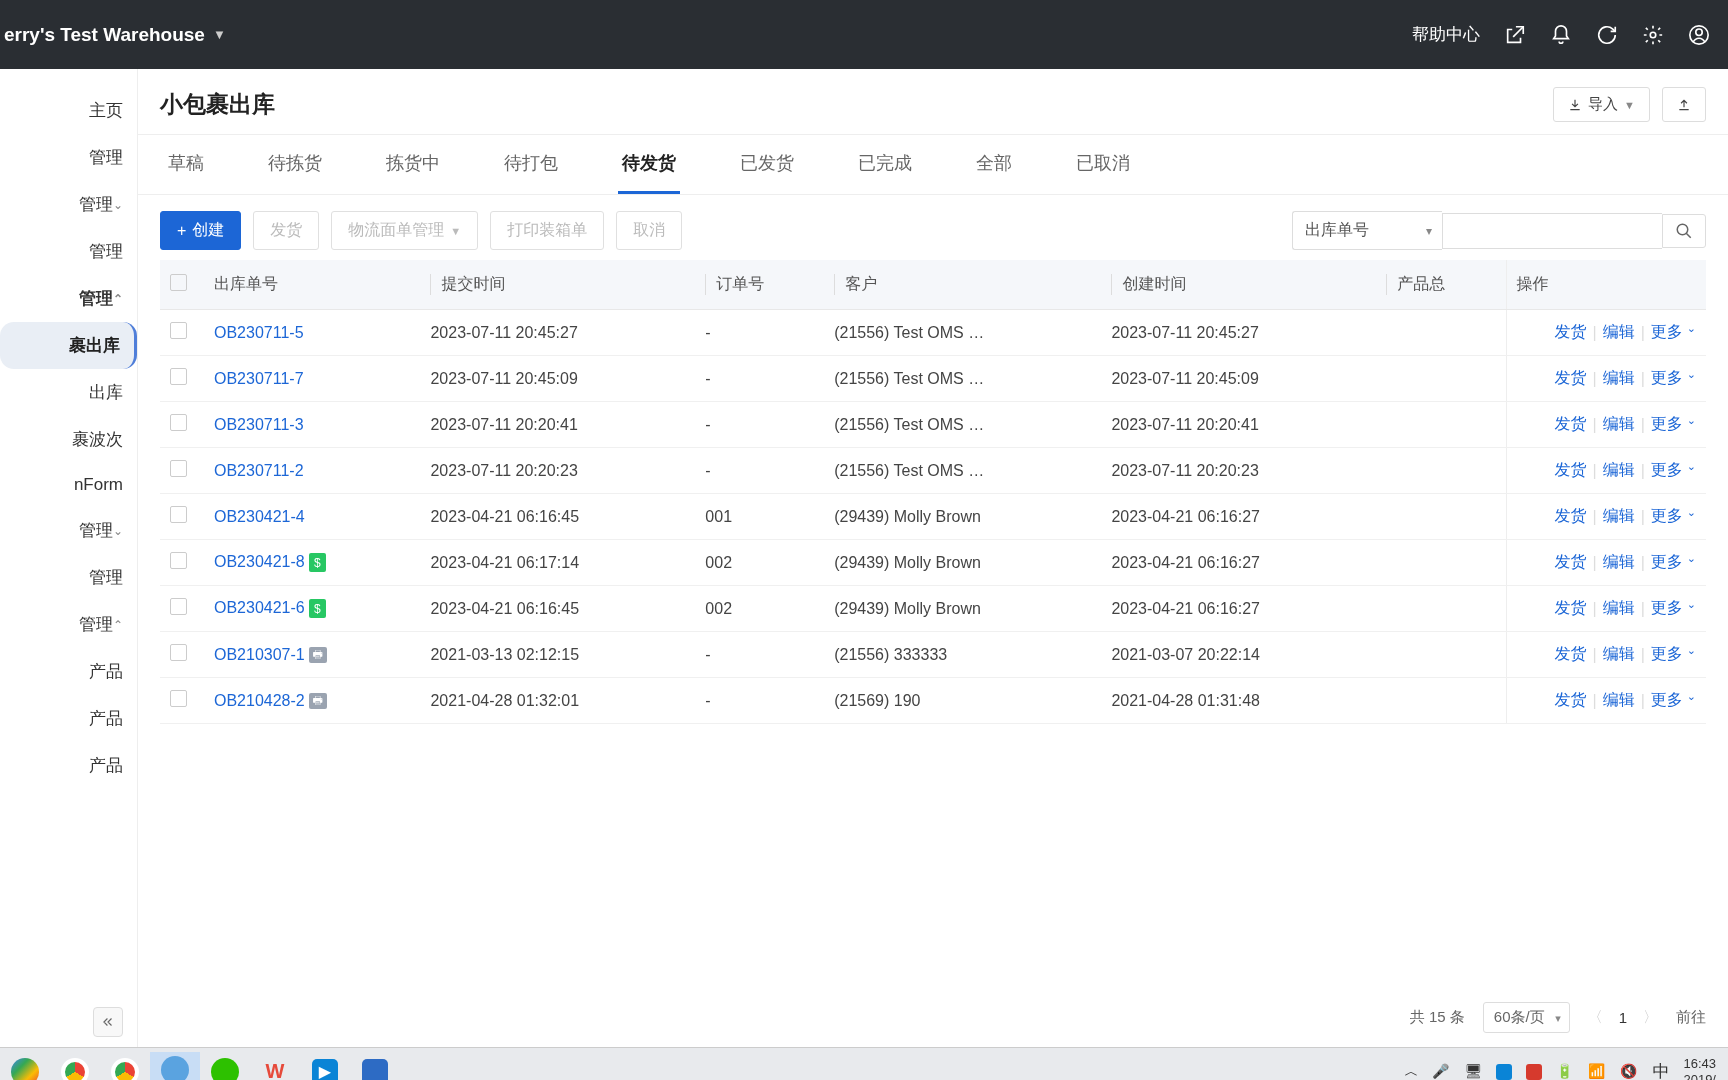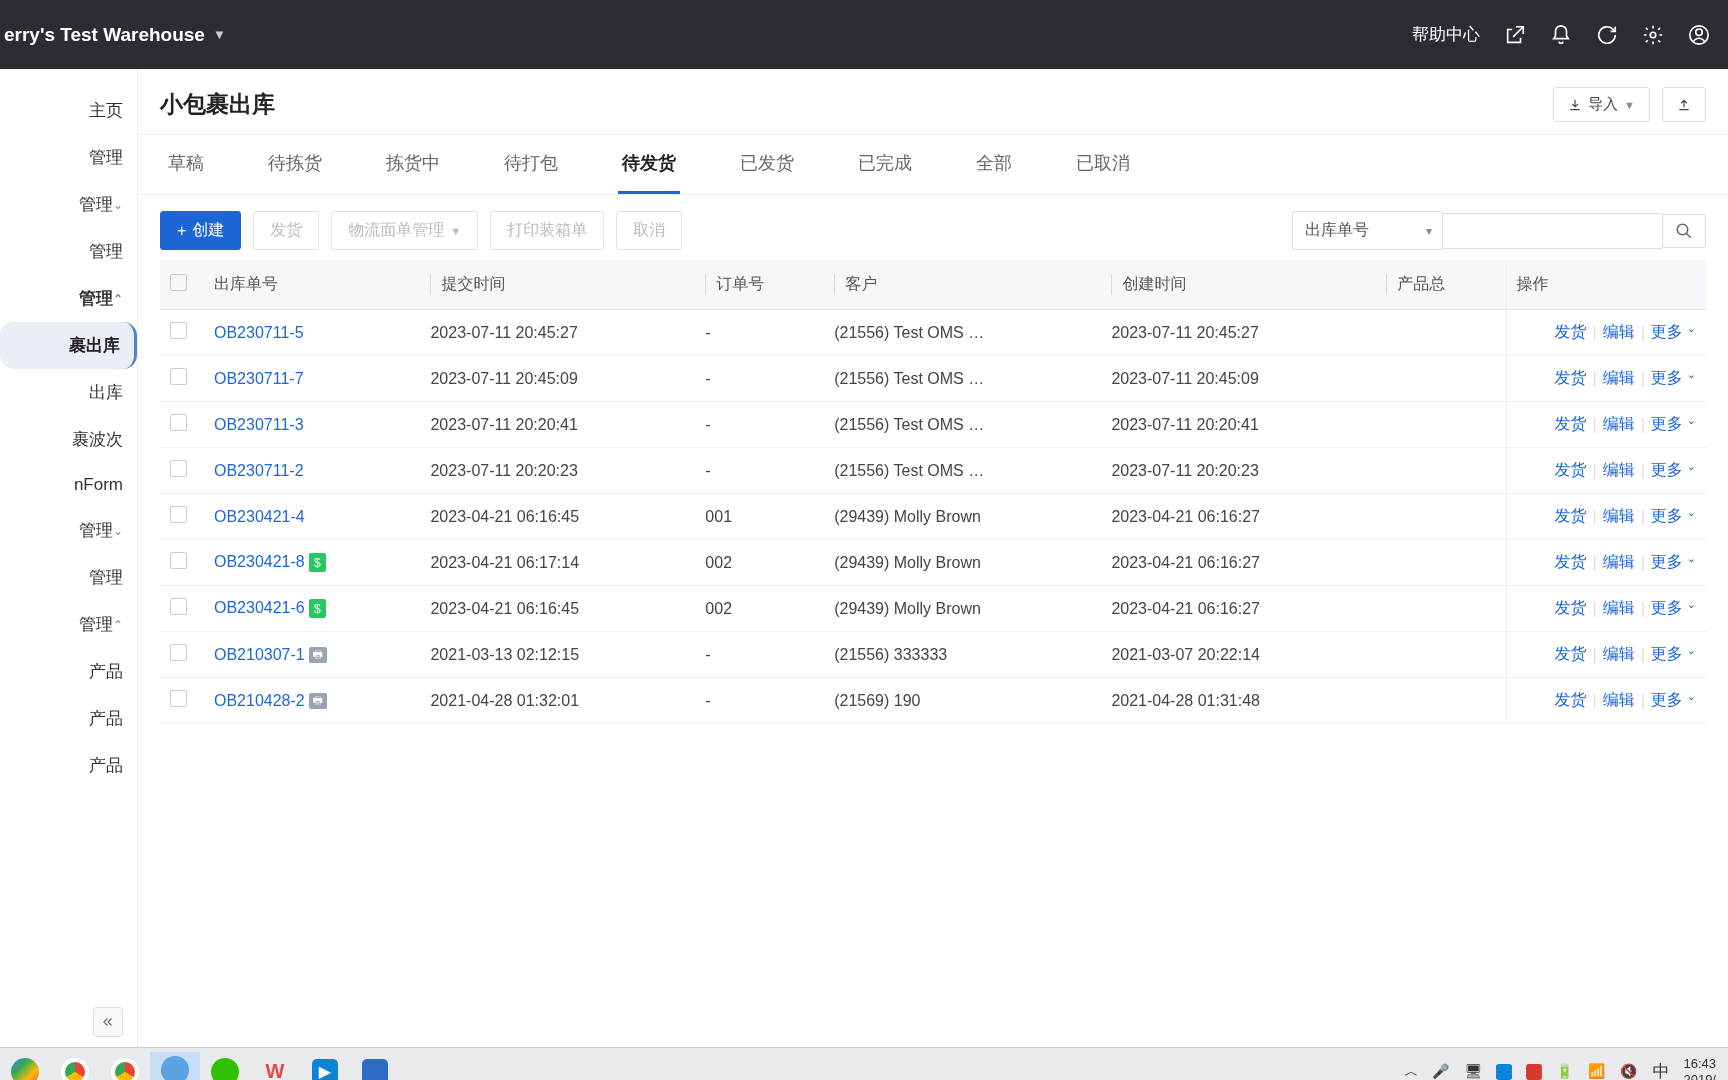--- a/index.html
+++ b/index.html
@@ -431,20 +431,30 @@
         <span class="link">编辑</span>
         <span class="sep">|</span>
         <span class="link more">更多 <span style="font-size:11px;">⌄</span></span>
       </div>
     </td>
             </tr>
           </tbody>
       </table>
     </div>
 
+    <div class="pagination">
+      <span>共 15 条</span>
+      <div class="page-size"><span>60条/页</span></div>
+      <div class="page-nav">
+        <span class="arrow">〈</span>
+        <span class="current">1</span>
+        <span class="arrow">〉</span>
+      </div>
+      <span>前往</span>
+    </div>
   </div>
 </div>
 
 <div class="taskbar">
   <div class="tleft">
     <div class="ticon">
         <span class="dot" style="background:linear-gradient(135deg,#4285f4,#34a853,#fbbc05,#ea4335);"></span>
       </div>
     <div class="ticon">
         <span class="dot" style="background:conic-gradient(#ea4335 0 120deg,#fbbc05 120deg 240deg,#34a853 240deg 360deg);border:4px solid #fff;box-sizing:border-box;"></span>

